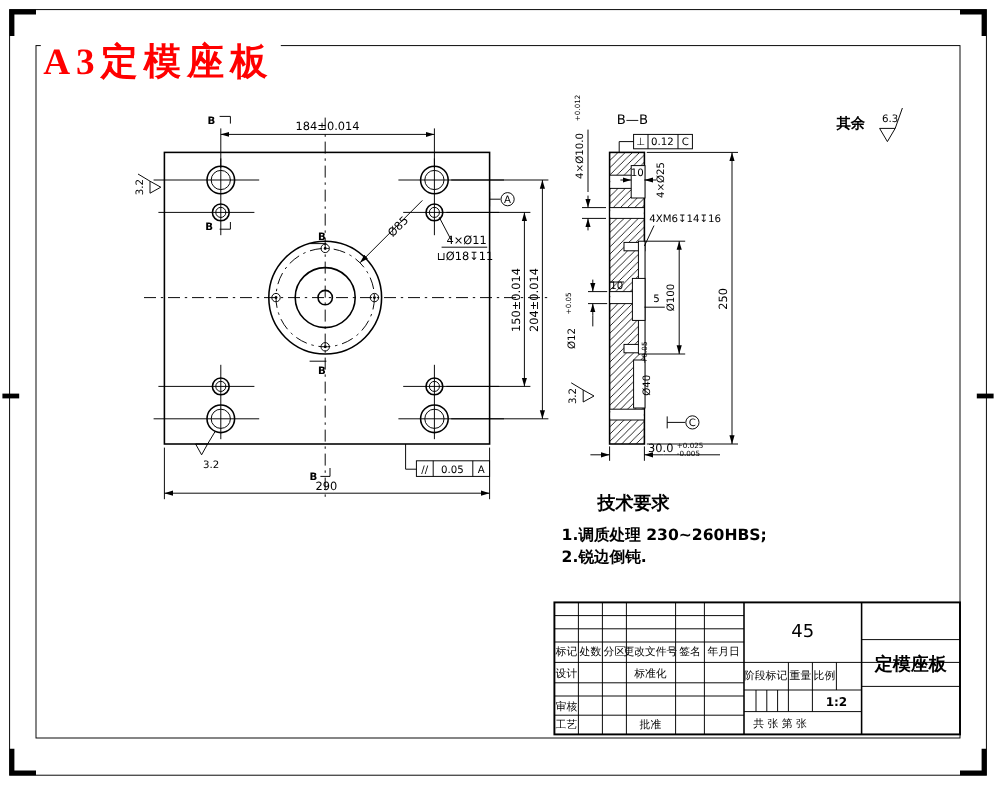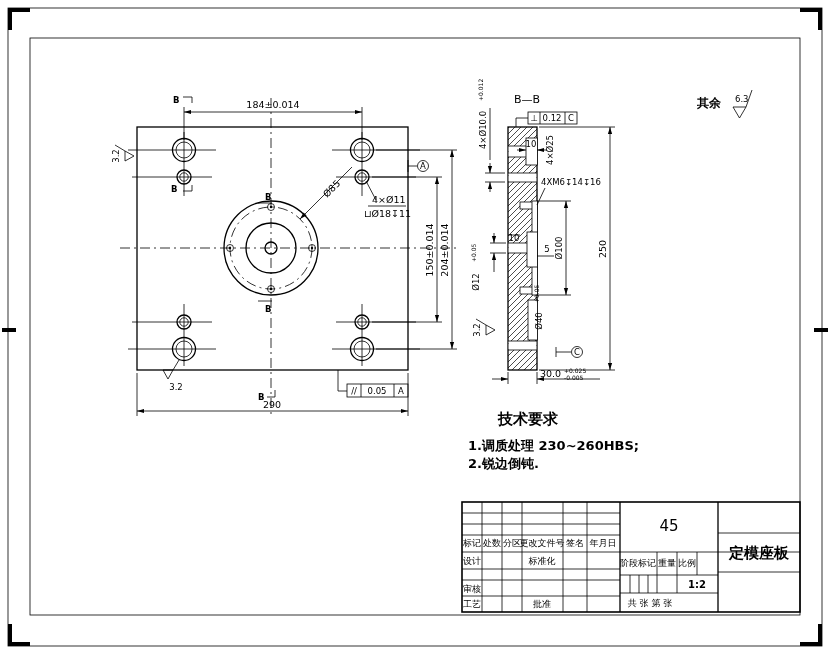--- a/index.html
+++ b/index.html
@@ -331,14 +331,15 @@
     <text class="tb9" x="667" y="566" text-anchor="middle">重量</text>
     <text class="tb9" x="687" y="566" text-anchor="middle">比例</text>
     <text class="tb10" x="697" y="588" text-anchor="middle" style="font-weight:bold;">1:2</text>
     <text class="tb9" x="650" y="606" text-anchor="middle">共 张 第 张</text>
 
     <path class="thin" d="M718,533 L800,533 M718,572 L800,572"></path>
     <text x="759" y="558" text-anchor="middle" style="font-size:15px;font-weight:bold;">定模座板</text>
   </g>
 </svg>
 
+<div class="main-title">A3定模座板</div>
 
 </div>
 
 </body></html>

